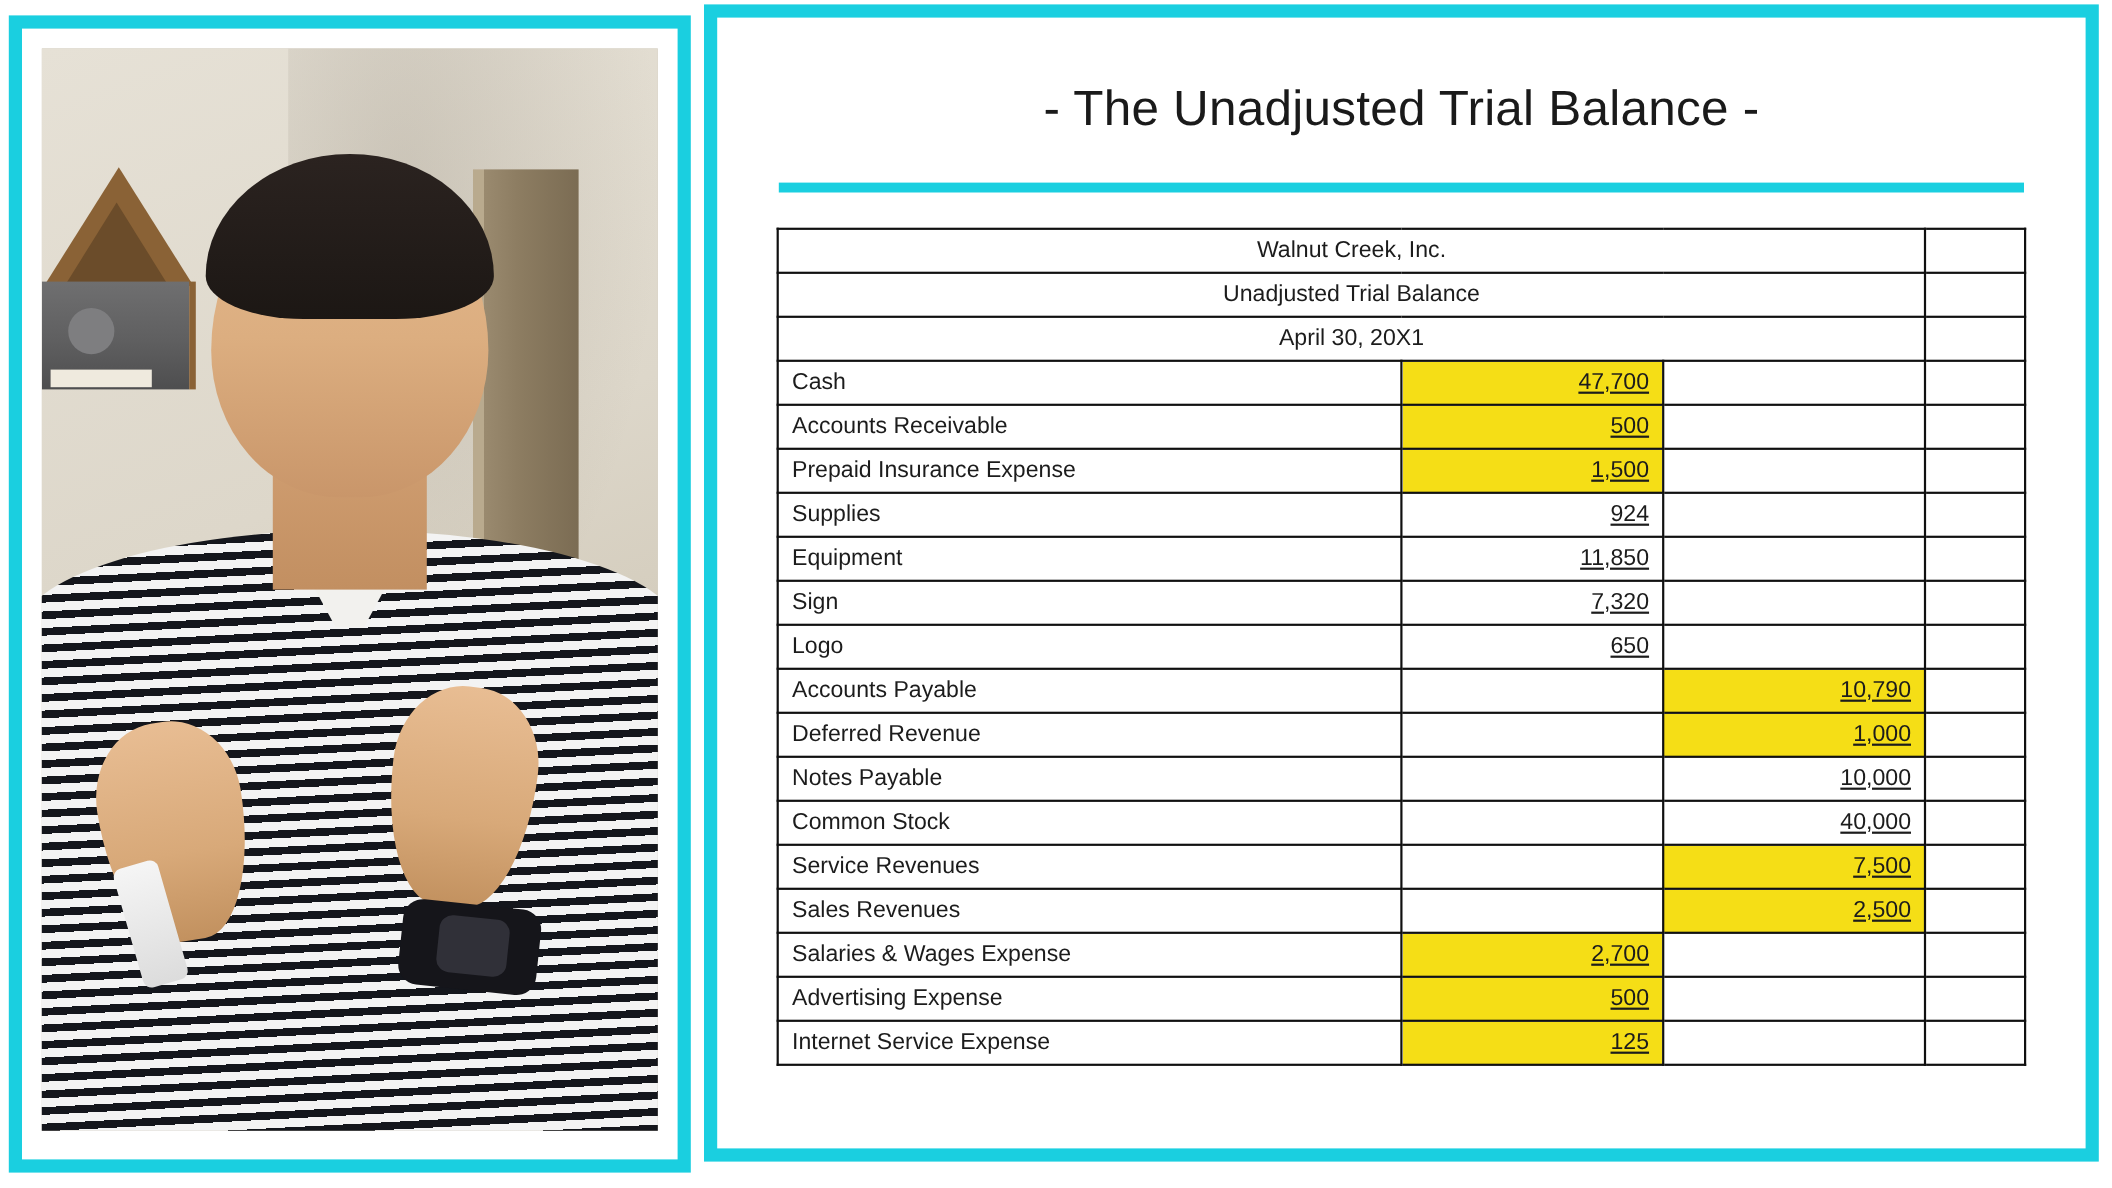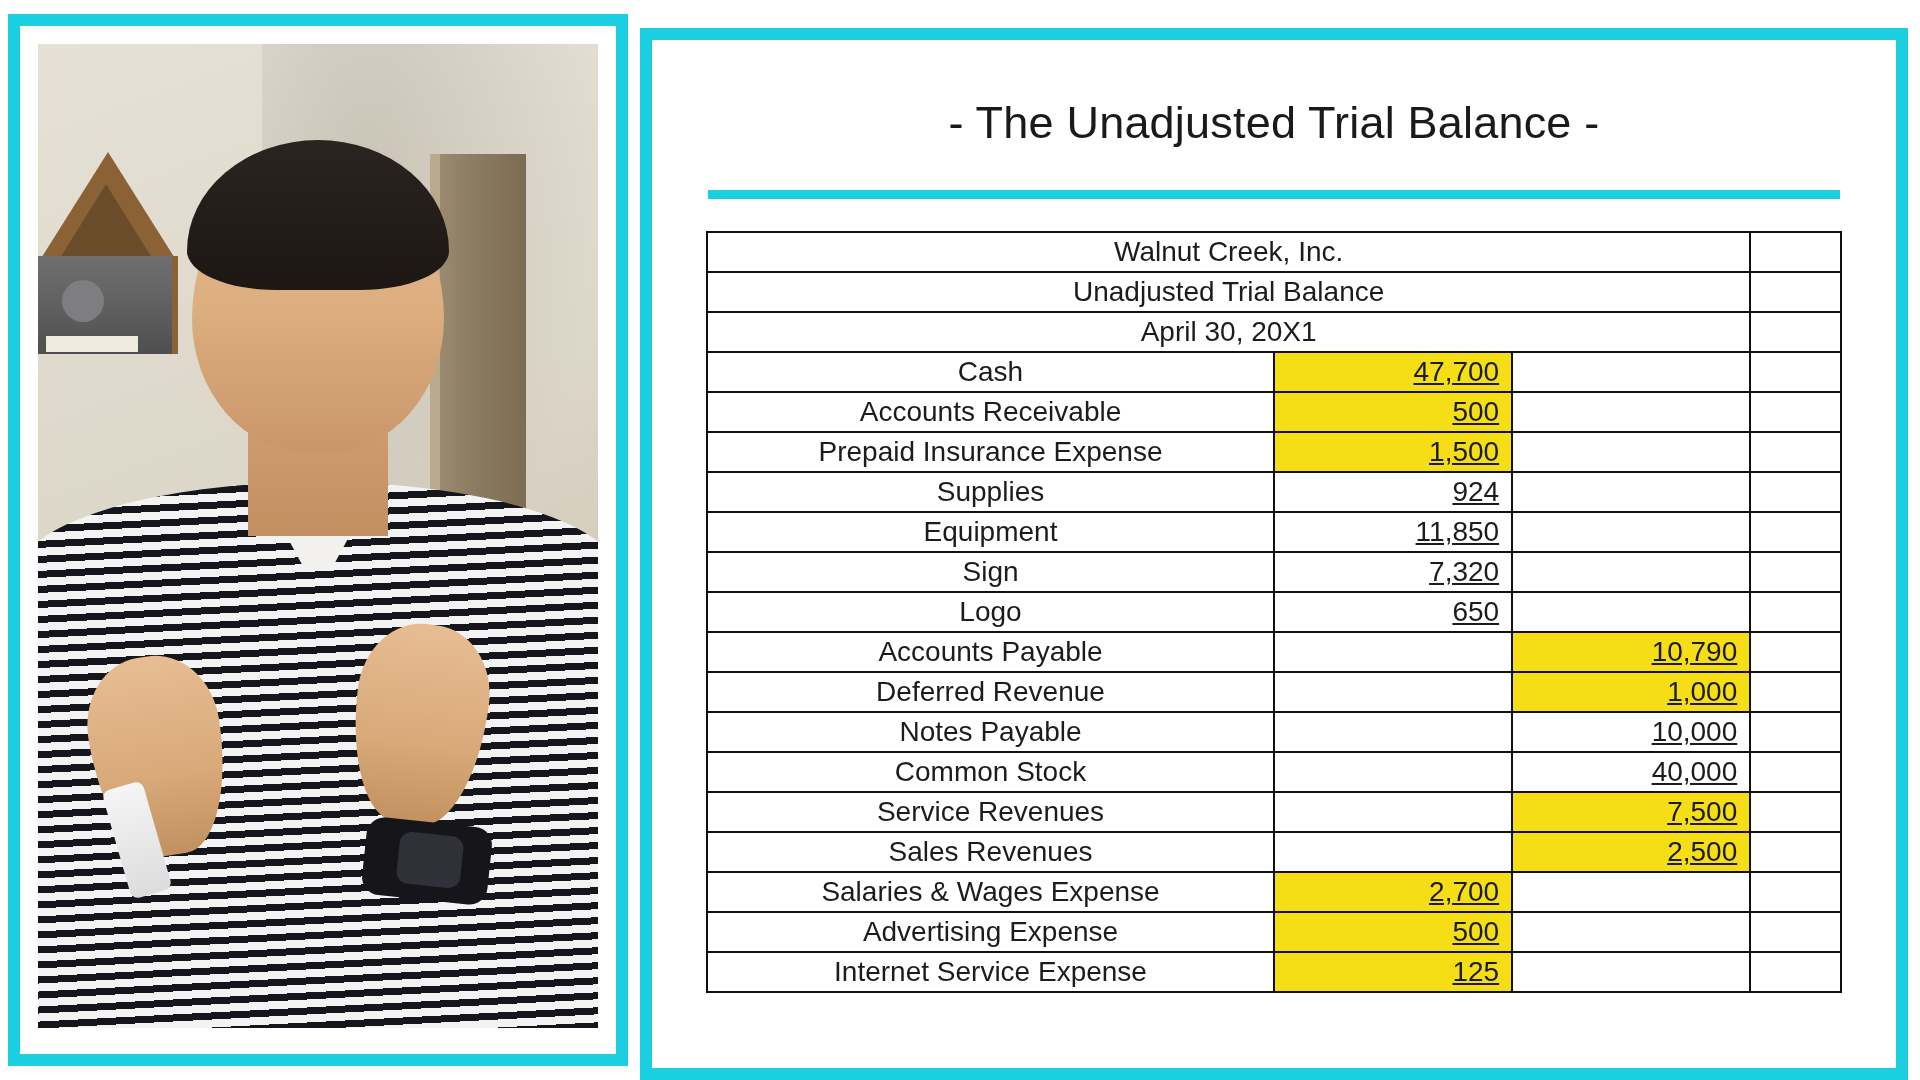--- a/index.html
+++ b/index.html
@@ -136,21 +136,21 @@
   .watch-face {
     position: absolute; right: 136px; top: 790px;
     width: 64px; height: 52px; border-radius: 12px;
     background: #303038;
     transform: rotate(6deg);
   }
 
   
   .slide-panel {
     position: absolute;
-    left: 640px; top: 28px;
+    left: 640px; top: 4px;
     width: 1268px; height: 1052px;
     border: 12px solid var(--accent);
     background: #ffffff;
   }
   .slide-inner {
     position: absolute; inset: 0;
     padding: 42px 54px 30px 54px;
   }
 
   .slide-title {
@@ -166,37 +166,37 @@
     height: 9px;
     background: var(--accent);
     margin: 42px 2px 32px 2px;
   }
 
   
   table.tb {
     width: 100%;
     border-collapse: collapse;
     table-layout: fixed;
-    font-size: 28px;
+    font-size: 21px;
     color: #1c1c1c;
   }
   table.tb td {
     border: 2px solid #101010;
     height: 40px;
     padding: 0 12px;
     line-height: 1;
     white-space: nowrap;
     overflow: hidden;
   }
   td.head-cell {
     text-align: center;
     border-left: 2px solid #101010;
     border-right: 2px solid #101010;
   }
-  td.acct { text-align: center; }
+  td.acct { text-align: left; }
   td.num  { text-align: right; text-decoration: underline; }
   td.hl   { background: var(--hl); }
 
   col.c-acct { width: 50%; }
   col.c-dr   { width: 21%; }
   col.c-cr   { width: 21%; }
   col.c-pad  { width: 8%; }
   td.pad { border: none; background: transparent; }
 </style>
 </head>

